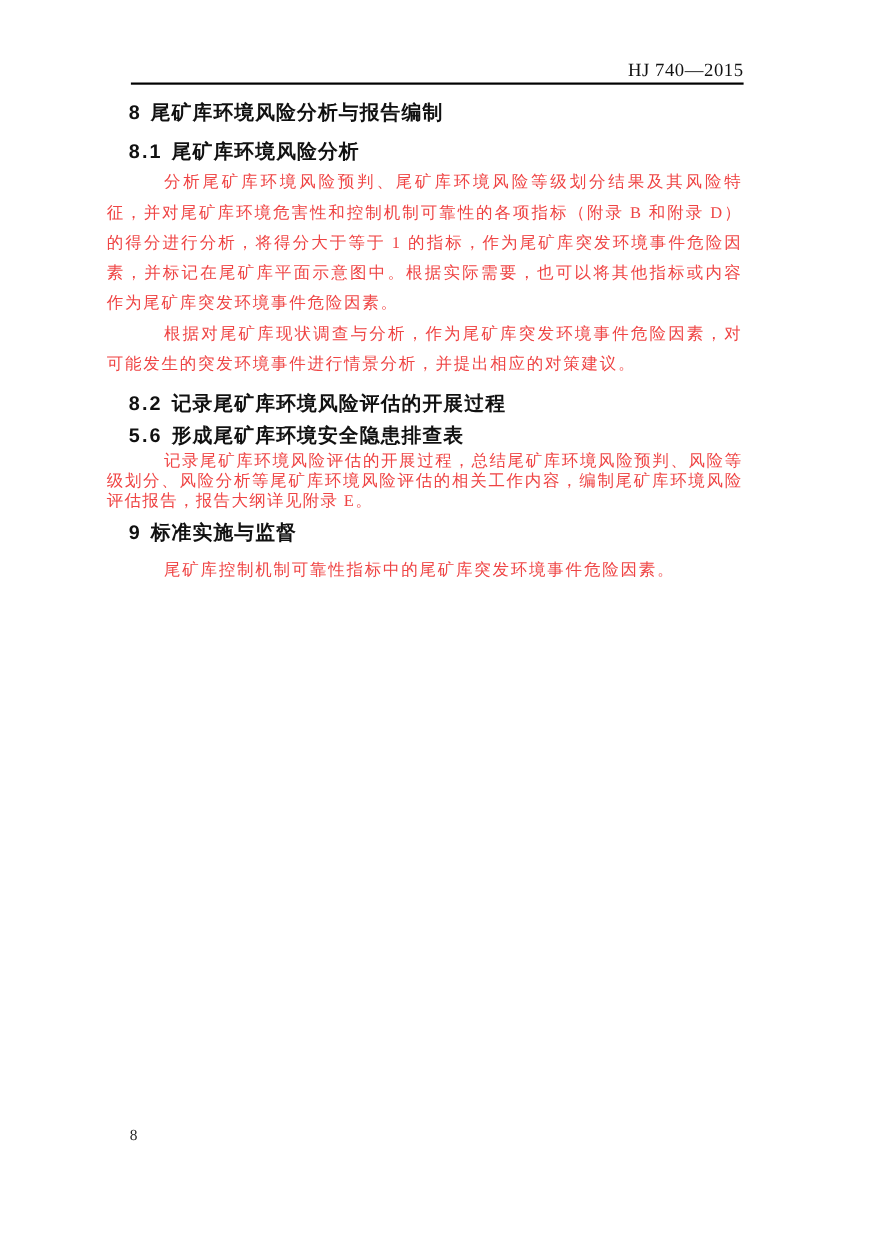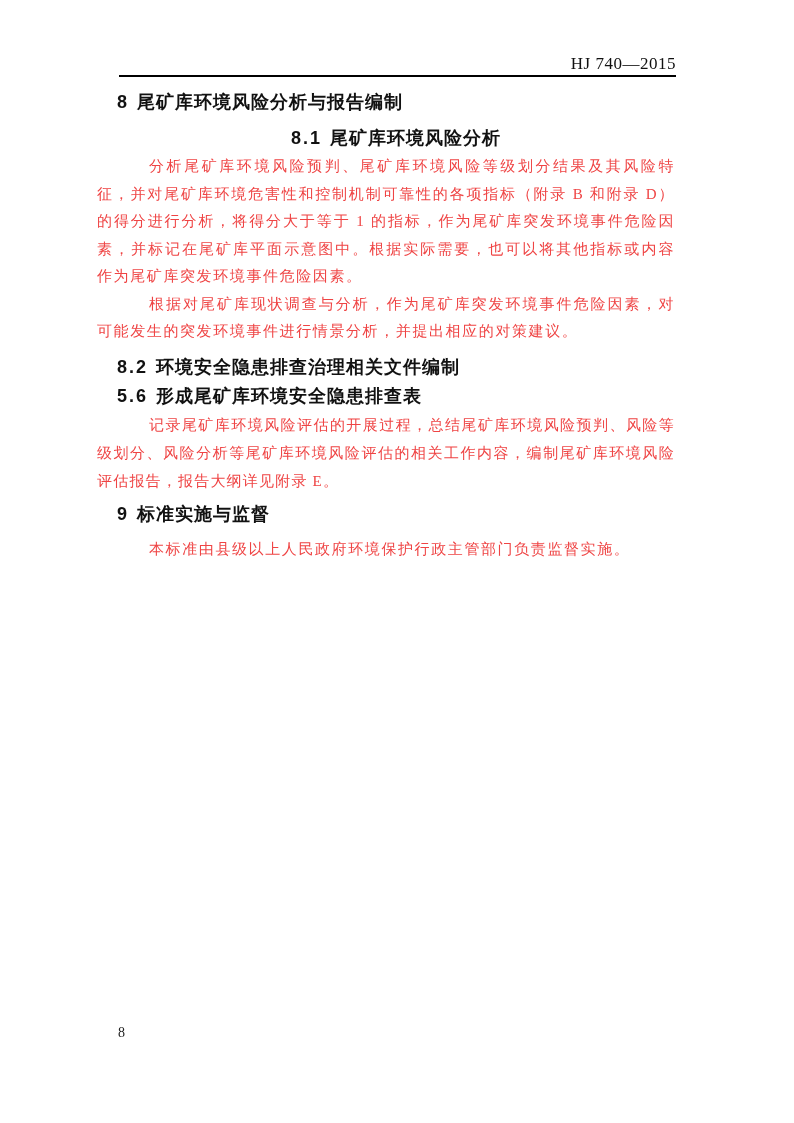--- a/index.html
+++ b/index.html
@@ -50,25 +50,25 @@
   .para {
     font-size: 15px;
     line-height: 27.5px;
     letter-spacing: 1.6px;
     text-align: justify;
     text-justify: inter-ideograph;
     text-indent: 52px;
     color: #ef4444;
   }
   .para.tight {
-    line-height: 28px;
+    line-height: 18px;
     letter-spacing: 1.2px;
   }
   .mt-h2-first { margin-top: 6px; }
-  .mt-h3-after-h2 { margin-top: 20px; text-align: center; }
+  .mt-h3-after-h2 { margin-top: 20px; }
   .mt-para { margin-top: 7px; }
   .mt-h3 { margin-top: 13px; }
   .mt-h2 { margin-top: 11px; }
   .mt-para-last { margin-top: 14px; }
   .footer-pagenum {
     position: absolute;
     left: 118px;
     top: 1025px;
     font-size: 14px;
     color: #222;
@@ -91,33 +91,33 @@
 
     <div class="h-l2 mt-h3-after-h2">
       <span class="h-num">8.1</span><span>尾矿库环境风险分析</span>
     </div>
 
     <p class="para mt-para">分析尾矿库环境风险预判、尾矿库环境风险等级划分结果及其风险特征，并对尾矿库环境危害性和控制机制可靠性的各项指标（附录 B 和附录 D）的得分进行分析，将得分大于等于 1 的指标，作为尾矿库突发环境事件危险因素，并标记在尾矿库平面示意图中。根据实际需要，也可以将其他指标或内容作为尾矿库突发环境事件危险因素。</p>
 
     <p class="para">根据对尾矿库现状调查与分析，作为尾矿库突发环境事件危险因素，对可能发生的突发环境事件进行情景分析，并提出相应的对策建议。</p>
 
     <div class="h-l2 mt-h3">
-      <span class="h-num">8.2</span><span>环境安全隐患排查治理相关文件编制</span>
+      <span class="h-num">8.2</span><span>记录尾矿库环境风险评估的开展过程</span>
     </div>
 
 
     <div class="h-l2 mt-h3">
       <span class="h-num">5.6</span><span>形成尾矿库环境安全隐患排查表</span>
     </div>
 
     <p class="para tight mt-para">记录尾矿库环境风险评估的开展过程，总结尾矿库环境风险预判、风险等级划分、风险分析等尾矿库环境风险评估的相关工作内容，编制尾矿库环境风险评估报告，报告大纲详见附录 E。</p>
 
     <div class="h-l1 mt-h2">
       <span class="h-num">9</span><span>标准实施与监督</span>
     </div>
 
-    <p class="para mt-para-last">本标准由县级以上人民政府环境保护行政主管部门负责监督实施。</p>
+    <p class="para mt-para-last">尾矿库控制机制可靠性指标中的尾矿库突发环境事件危险因素。</p>
 
   </div>
 
   <div class="footer-pagenum">8</div>
 
 </div>
 
 </body></html>

